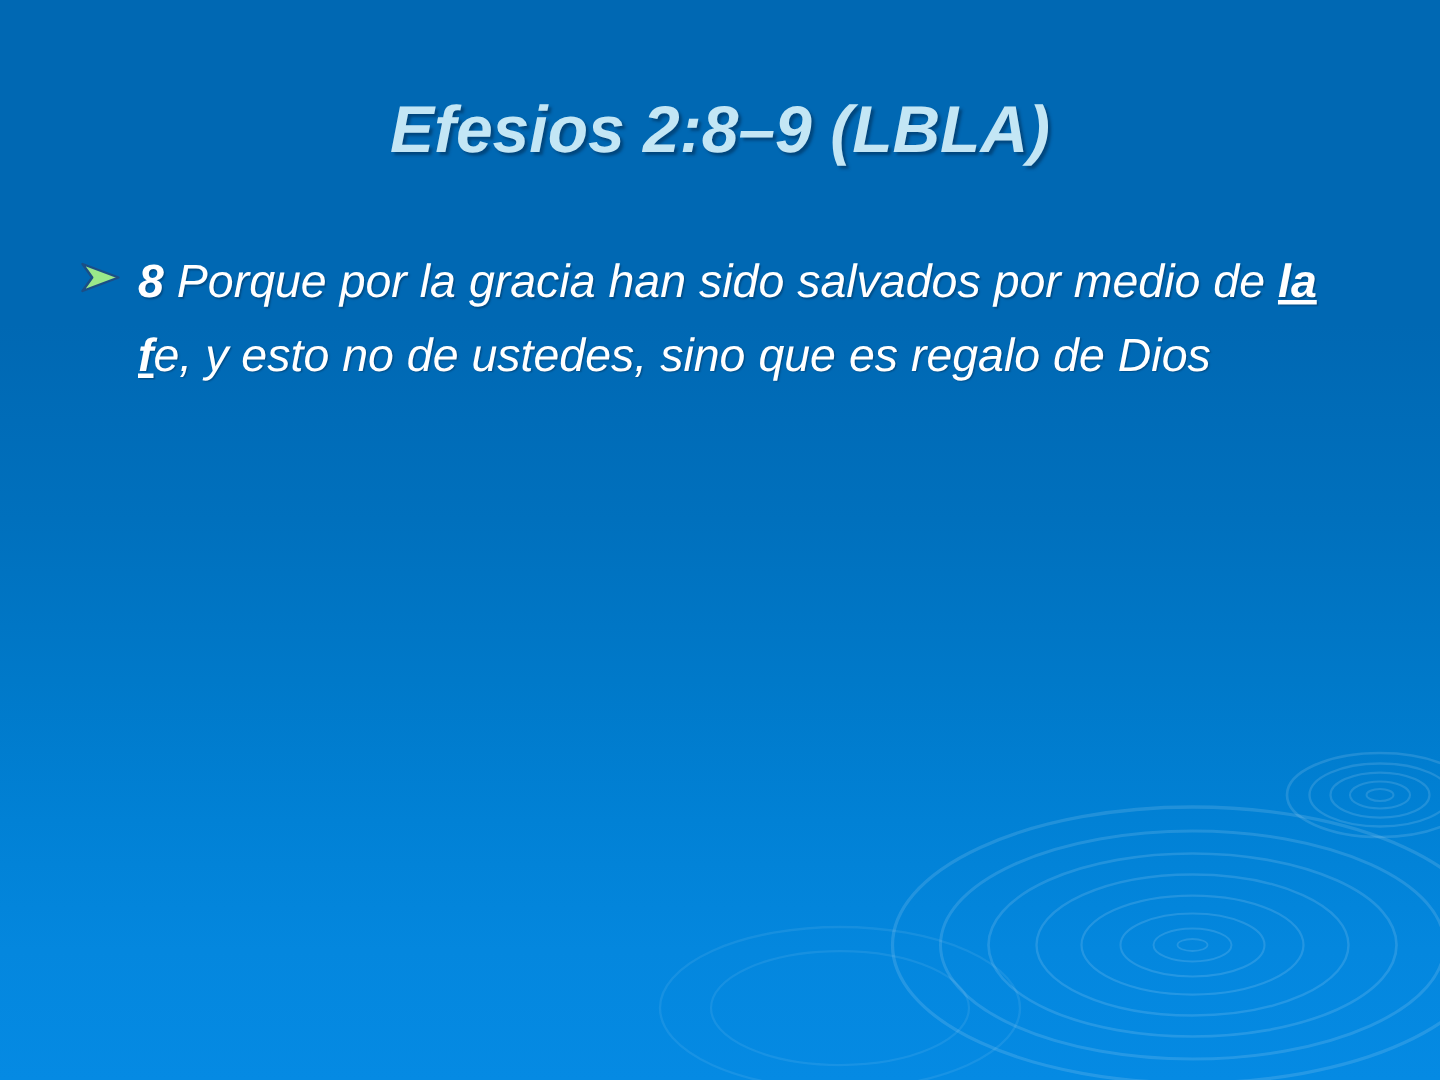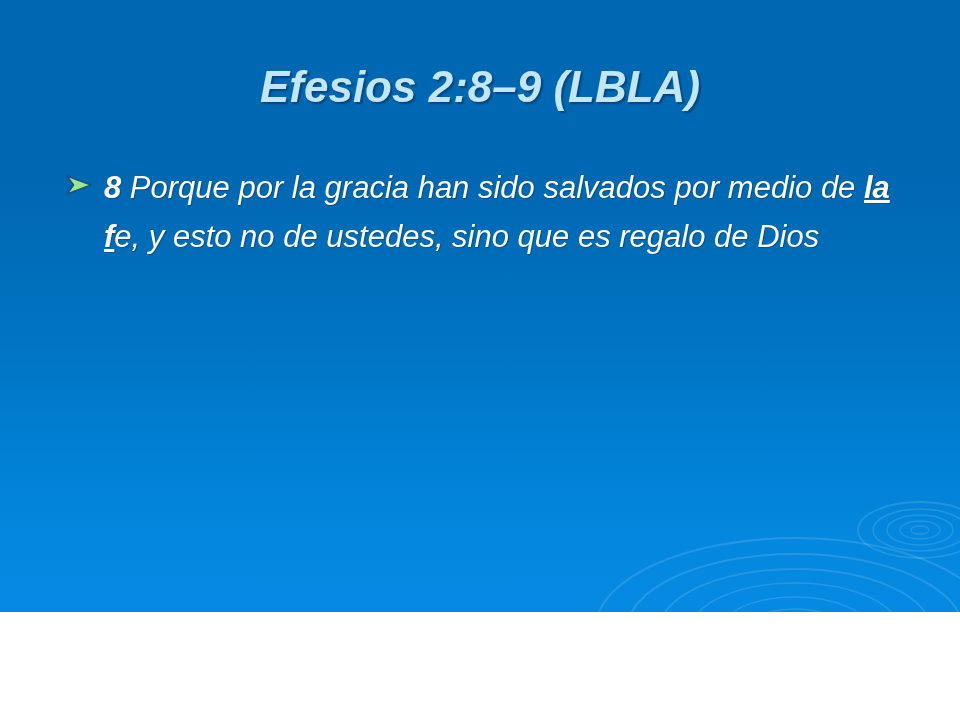--- a/index.html
+++ b/index.html
@@ -6,21 +6,21 @@
     margin: 0;
     padding: 0;
     width: 960px;
     height: 720px;
     overflow: hidden;
   }
 
   #slide {
     position: relative;
     width: 960px;
-    height: 612px;
+    height: 720px;
     background: linear-gradient(to bottom,
         #0068b3 0%,
         #0068b3 30%,
         #0070bd 48%,
         #0079c9 63%,
         #0181d5 76%,
         #0487de 88%,
         #058ae3 100%);
     font-family: "Liberation Sans", sans-serif;
     overflow: hidden;
@@ -47,21 +47,21 @@
     font-style: italic;
     letter-spacing: 0px;
     color: #c3e6f5;
     text-shadow: 2px 2px 2px rgba(0, 42, 80, 0.55);
     white-space: nowrap;
   }
 
   
   #body {
     position: absolute;
-    left: 64px;
+    left: 52px;
     top: 163px;
     width: 860px;
   }
 
   .bullet-row {
     display: flex;
     align-items: flex-start;
     margin-bottom: 6px;
   }
 

